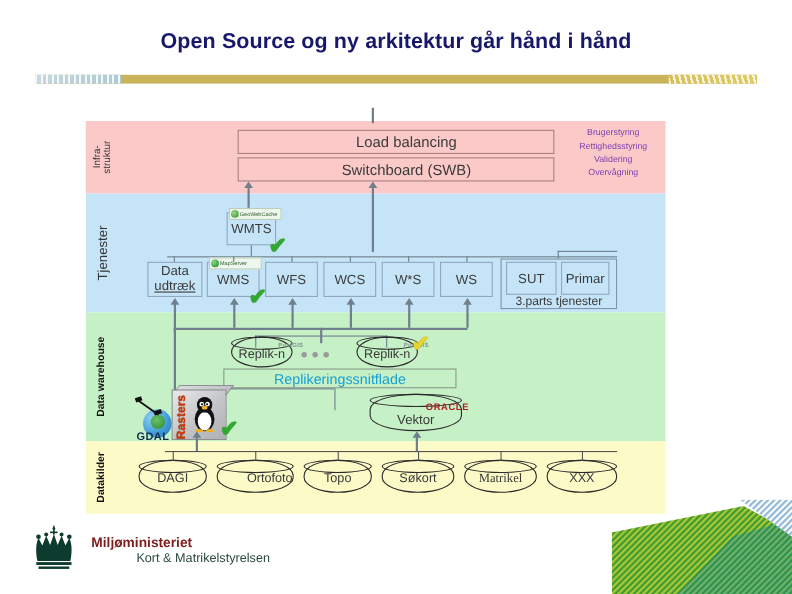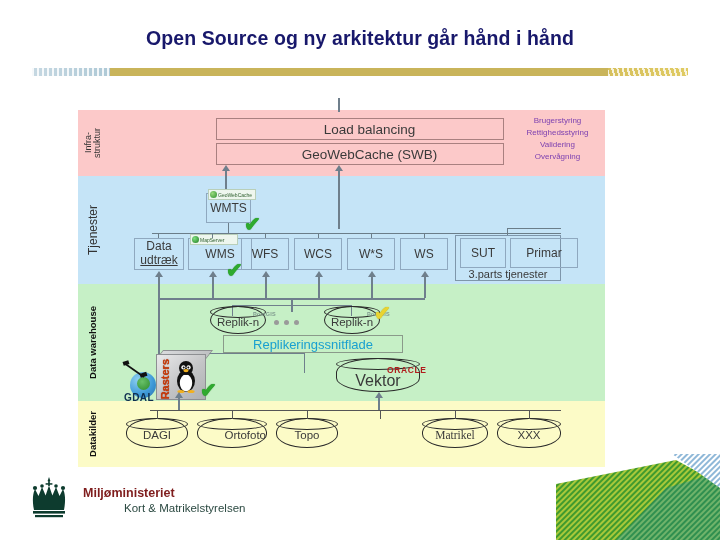--- a/index.html
+++ b/index.html
@@ -184,21 +184,21 @@
     </div>
   </div>
 
   <div class="line vline" style="left:260px;top:-12px;height:14px;"></div>
 
   <div class="box pinkish wide-box" style="left:138px;top:8px;width:288px;">
     <span>Load balancing</span>
   </div>
 
   <div class="box pinkish wide-box" style="left:138px;top:33px;width:288px;">
-    <span>GeoWebCache (SWB)</span>
+    <span>Switchboard (SWB)</span>
   </div>
 
   <div class="plain" style="left:432px;top:5px;width:95px;text-align:center;font-size:8px;line-height:1.5;color:#7b3fb0;">
     <div>Brugerstyring</div>
     <div>Rettighedsstyring</div>
     <div>Validering</div>
     <div>Overvågning</div>
   </div>
 
   <div class="line vline" style="left:147px;top:57px;height:26px;"></div>
@@ -218,21 +218,21 @@
 
   <div class="thinline" style="left:74px;top:123px;width:409px;height:1px;"></div>
   <div class="thinline" style="left:150px;top:113px;width:1px;height:10px;"></div>
 
   <div class="box bluish" style="left:56px;top:128px;width:50px;height:32px;flex-direction:column;line-height:1.15;">
     <span>Data</span>
     <span style="text-decoration:underline;">udtræk</span>
   </div>
   <div class="thinline" style="left:80px;top:123px;width:1px;height:5px;"></div>
 
-  <div class="box svc bluish" style="left:110px;top:128px;width:64px;height:32px;">
+  <div class="box svc bluish" style="left:110px;top:128px;width:48px;height:32px;">
     <span>WMS</span>
   </div>
   <div class="badge" style="left:112px;top:124px;width:44px;">
     <span class="dotglobe" style="background:radial-gradient(circle at 35% 35%,#7fe07f,#1f7a1f);"></span>
     <span>MapServer</span>
   </div>
   <div class="checkmark" style="left:148px;top:150px;">✔</div>
   <div class="thinline" style="left:134px;top:123px;width:1px;height:5px;"></div>
 
   <div class="box svc bluish" style="left:163px;top:128px;width:48px;height:32px;">
@@ -252,21 +252,21 @@
 
   <div class="box svc bluish" style="left:322px;top:128px;width:48px;height:32px;">
     <span>WS</span>
   </div>
   <div class="thinline" style="left:346px;top:123px;width:1px;height:5px;"></div>
 
   <div class="groupbox" style="left:377px;top:125px;width:106px;height:46px;"></div>
   <div class="box svc bluish" style="left:382px;top:128px;width:46px;height:30px;">
     <span>SUT</span>
   </div>
-  <div class="box svc bluish" style="left:432px;top:128px;width:68px;height:30px;">
+  <div class="box svc bluish" style="left:432px;top:128px;width:44px;height:30px;">
     <span>Primar</span>
   </div>
   <div class="plain" style="left:377px;top:158px;width:106px;text-align:center;font-size:11px;color:#3a3a3a;">3.parts tjenester</div>
   <div class="thinline" style="left:429px;top:118px;width:1px;height:7px;"></div>
   <div class="thinline" style="left:429px;top:118px;width:54px;height:1px;"></div>
 
   <div class="line vline" style="left:80px;top:166px;height:26px;"></div>
   <div class="arrow-up" style="left:76.5px;top:161px;"></div>
   <div class="line vline" style="left:134px;top:166px;height:22px;"></div>
   <div class="arrow-up" style="left:130.5px;top:161px;"></div>
@@ -299,21 +299,21 @@
     <i></i>
   </div>
 
   <div class="cyl" style="left:246px;top:196px;width:56px;height:28px;">
     <span class="cyl-top"></span>
     <span class="wm wm-postgis" style="left:6px;top:5px;">PostGIS</span>
     <span class="cyl-txt">Replik-n</span>
   </div>
   <div class="checkmark" style="left:296px;top:193px;color:#e8d431;text-shadow:0 0 1px #b09a10;">✔</div>
 
-  <div class="box" style="left:125px;top:225px;width:180px;height:18px;border-color:#8a9a8a;margin-left:20px;">
+  <div class="box" style="left:125px;top:225px;width:212px;height:18px;border-color:#8a9a8a;">
     <span style="font-size:13px;color:#19a0d0;">Replikeringssnitflade</span>
   </div>
   <div class="thinline" style="left:113px;top:243px;width:1px;height:16px;background:#6f7f8c;"></div>
   <div class="thinline" style="left:113px;top:243px;width:113px;height:1px;background:#6f7f8c;"></div>
   <div class="thinline" style="left:226px;top:243px;width:1px;height:20px;background:#6f7f8c;"></div>
 
   <div id="raster-box" style="left:70px;top:240px;">
     <div id="raster-top"></div>
     <div id="raster-face"></div>
     <div id="raster-word">Rasters</div>
@@ -336,21 +336,21 @@
     <line x1="2" y1="3" x2="22" y2="17" stroke="#111" stroke-width="1.6"></line>
     <rect x="1" y="1" width="6" height="4" fill="#111" transform="rotate(-18 4 3)"></rect>
     <rect x="18" y="13" width="7" height="4" fill="#111" transform="rotate(-18 21 15)"></rect>
   </svg>
   <div id="gdal-text" style="left:46px;top:282px;">GDAL</div>
   <div class="checkmark" style="left:122px;top:270px;">✔</div>
 
   <div class="cyl" style="left:258px;top:248px;width:84px;height:34px;">
     <span class="cyl-top"></span>
     <span class="wm wm-oracle" style="left:14px;top:7px;">ORACLE</span>
-    <span class="cyl-txt" style="margin-top:11px;font-size:16px;">Vektor</span>
+    <span class="cyl-txt" style="margin-top:11px;font-size:12px;">Vektor</span>
   </div>
 
   <div class="line vline" style="left:100px;top:286px;height:14px;"></div>
   <div class="arrow-up" style="left:96.5px;top:282px;"></div>
   <div class="line vline" style="left:300px;top:286px;height:14px;"></div>
   <div class="arrow-up" style="left:296.5px;top:282px;"></div>
 
   <div class="thinline" style="left:72px;top:300px;width:411px;height:1px;background:#555;"></div>
 
   <div class="cyl" style="left:48px;top:308px;width:62px;height:30px;">
@@ -364,20 +364,24 @@
     <span class="cyl-txt">Ortofoto</span>
   </div>
   <div class="thinline" style="left:154px;top:300px;width:1px;height:9px;background:#555;"></div>
 
   <div class="cyl" style="left:198px;top:308px;width:62px;height:30px;">
     <span class="cyl-top"></span>
     <span class="cyl-txt">Topo</span>
   </div>
   <div class="thinline" style="left:229px;top:300px;width:1px;height:9px;background:#555;"></div>
 
+  <div class="cyl" style="left:269px;top:308px;width:66px;height:30px;">
+    <span class="cyl-top"></span>
+    <span class="cyl-txt">Søkort</span>
+  </div>
   <div class="thinline" style="left:302px;top:300px;width:1px;height:9px;background:#555;"></div>
 
   <div class="cyl" style="left:344px;top:308px;width:66px;height:30px;font-family:Liberation Serif, serif;">
     <span class="cyl-top"></span>
     <span class="cyl-txt">Matrikel</span>
   </div>
   <div class="thinline" style="left:377px;top:300px;width:1px;height:9px;background:#555;"></div>
 
   <div class="cyl" style="left:419px;top:308px;width:64px;height:30px;">
     <span class="cyl-top"></span>

